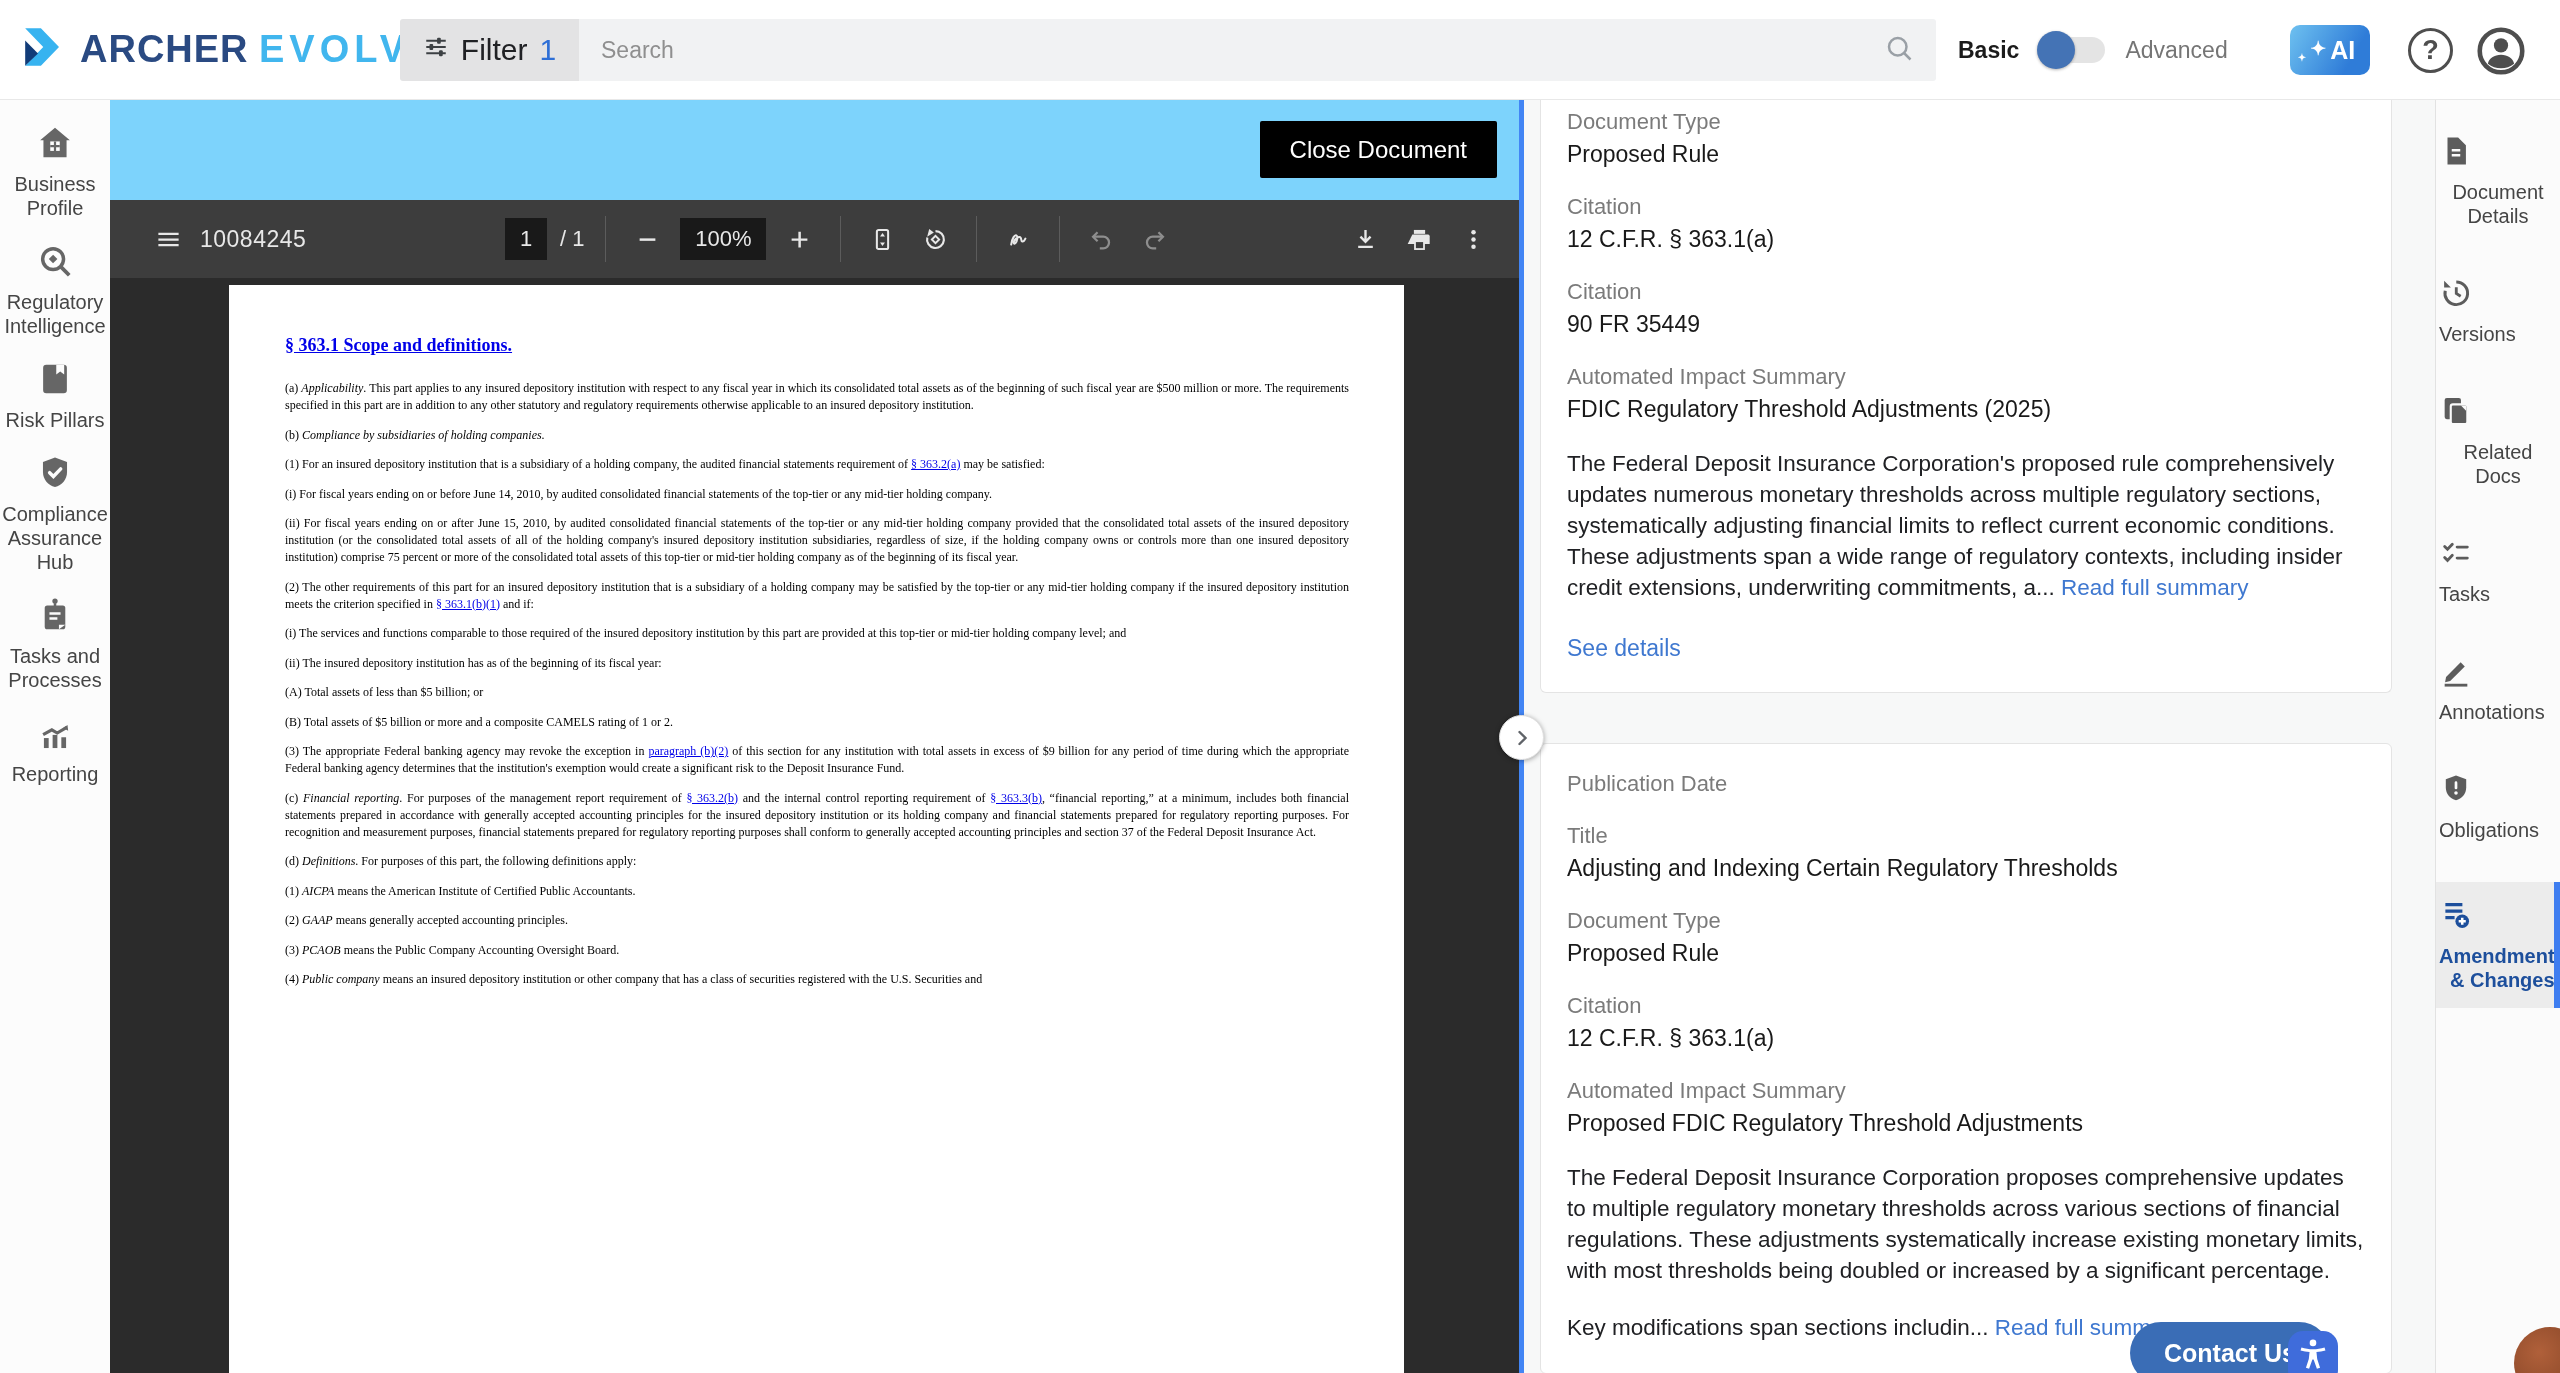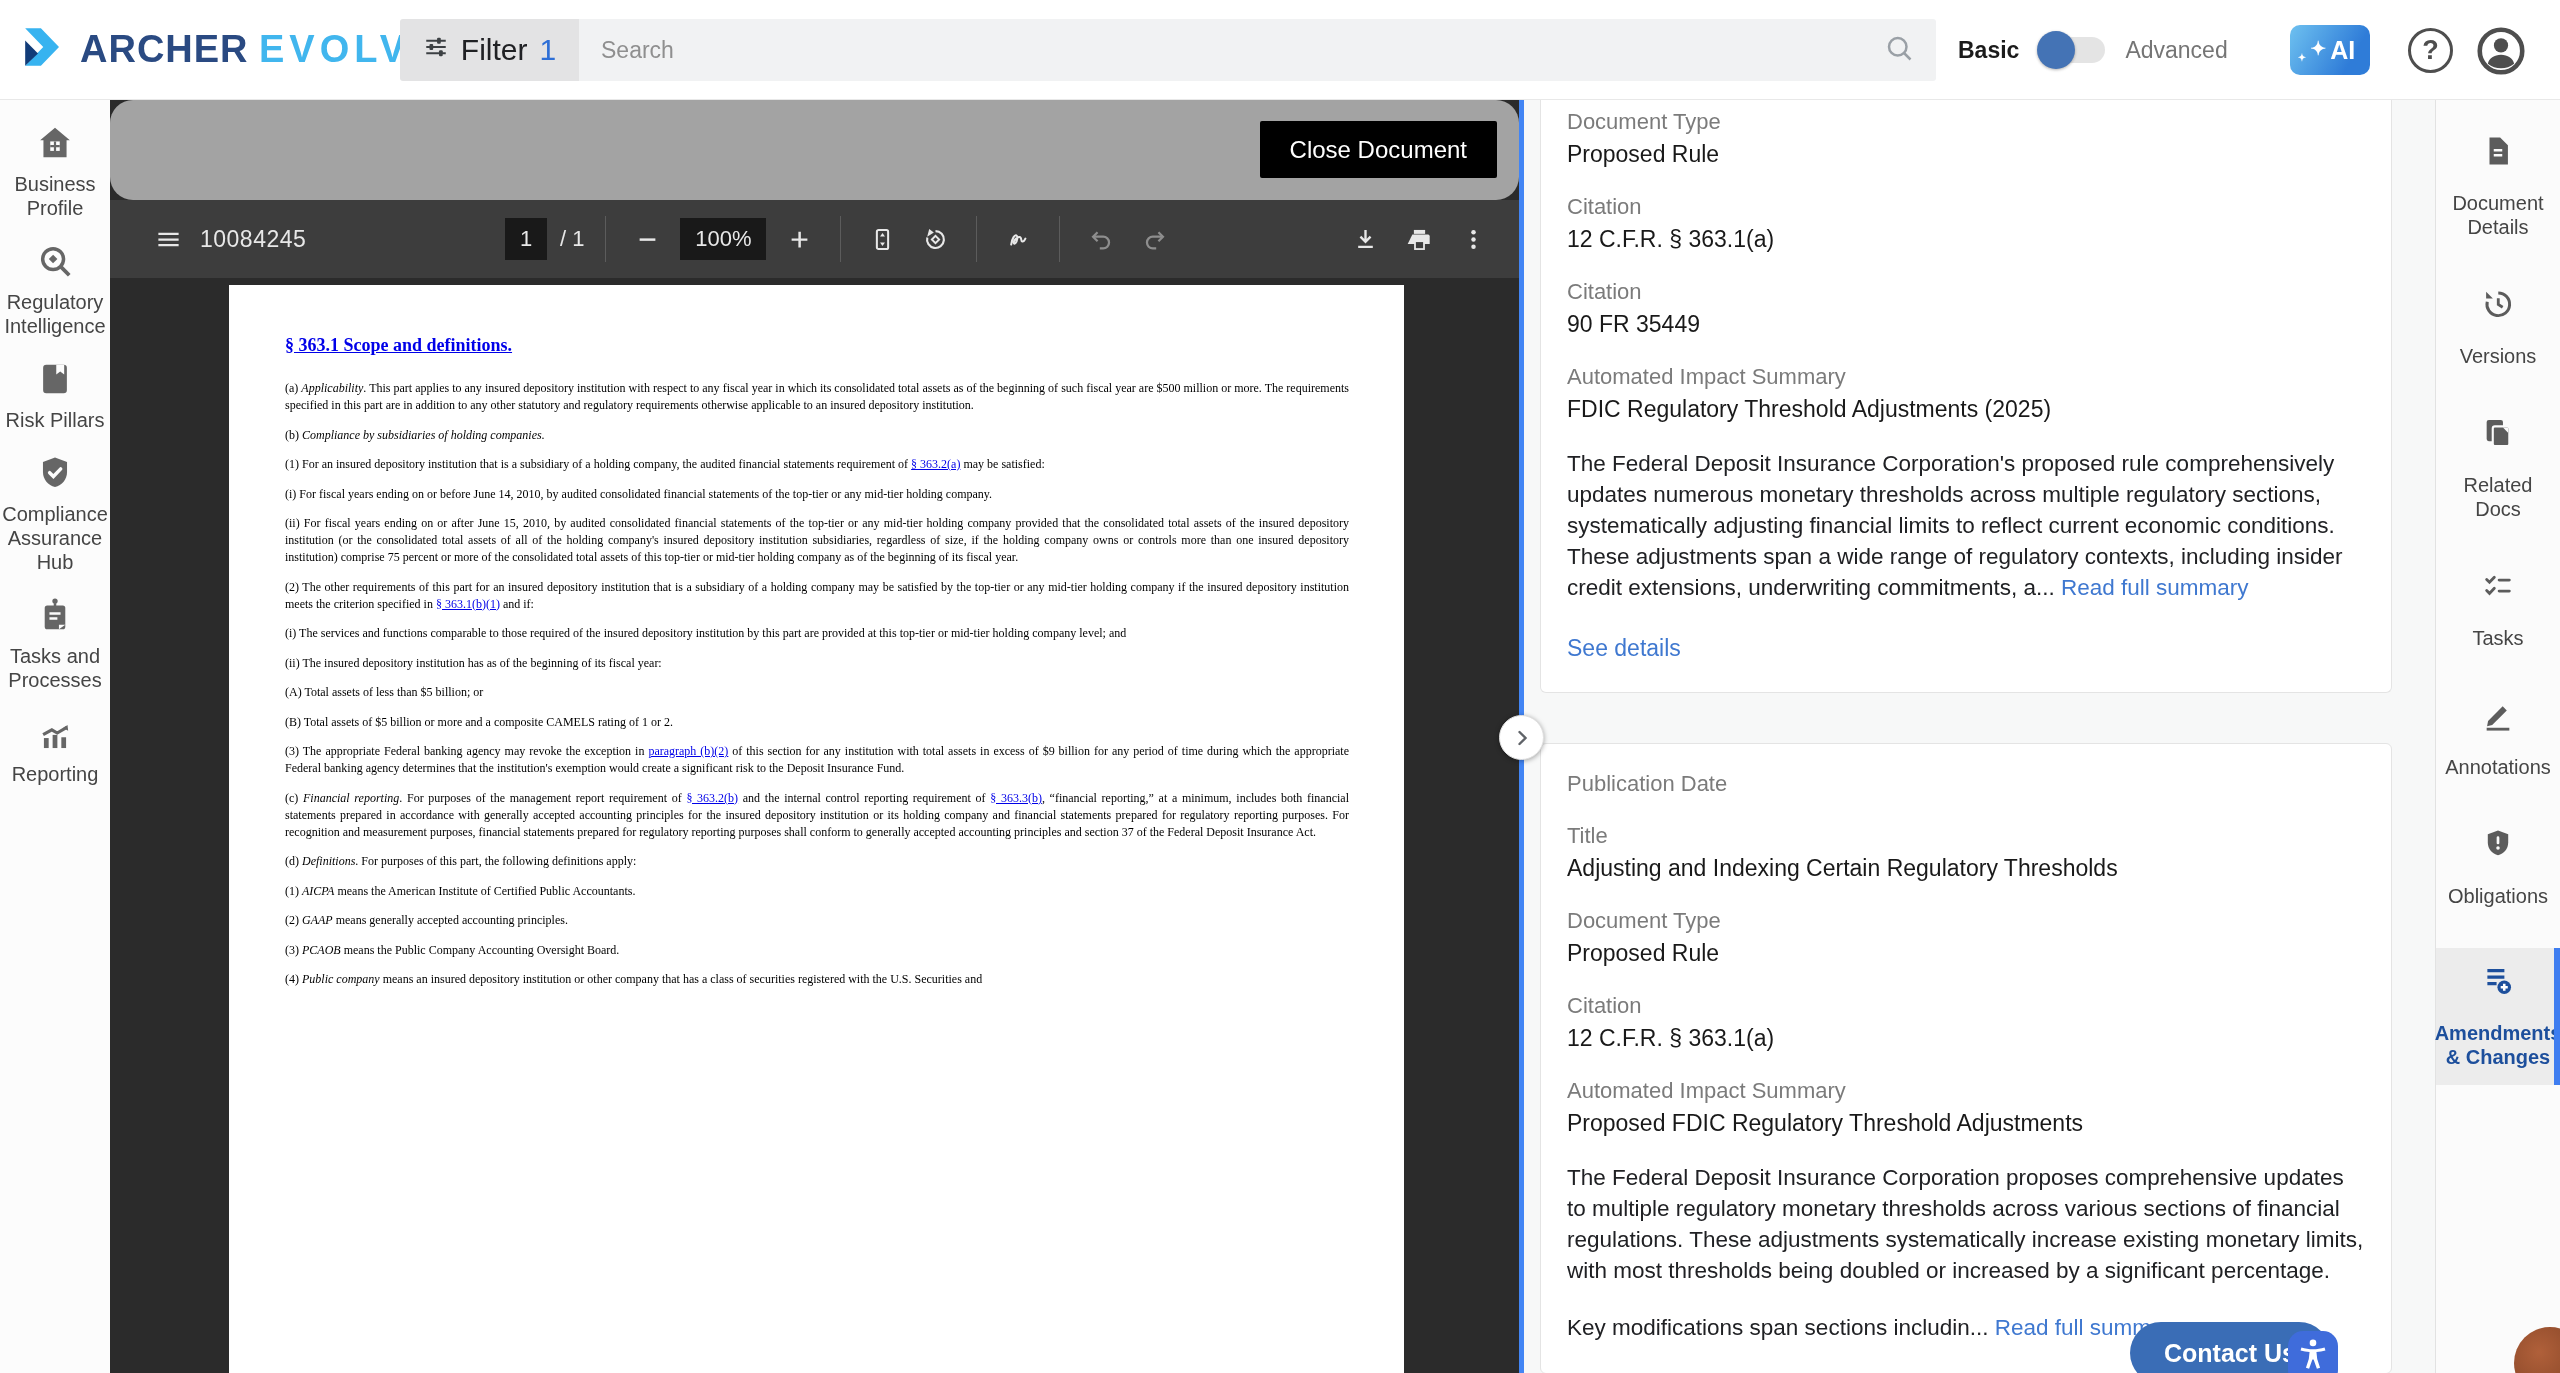--- a/index.html
+++ b/index.html
@@ -44,21 +44,21 @@
   
   .left-nav { position:absolute; left:0; top:100px; width:110px; height:1273px; background:#fcfcfc;
               display:flex; flex-direction:column; align-items:center; padding-top:24px; gap:22px; z-index:5; }
   .nav-item { width:100%; display:flex; flex-direction:column; align-items:center; gap:6px;
               cursor:pointer; padding:0 2px; }
   .nav-item svg { width:38px; height:38px; }
   .nav-label { font-size:20px; line-height:24px; color:#454545; text-align:center; }
 
   
   .viewer { position:absolute; left:110px; top:100px; width:1409px; height:1273px; background:#2b2b2b; }
-  .viewer-top { position:absolute; left:0; top:0; width:100%; height:100px; background:#a3a3a3;border-radius:23px; }
+  .viewer-top { position:absolute; left:0; top:0; width:100%; height:100px; background:#7dd3fc; }
   .close-doc { position:absolute; right:22px; top:21px; height:57px; padding:0 30px; background:#000;
                color:#fff; font-size:24px; font-weight:500; border:none; border-radius:2px;
                font-family:inherit; cursor:pointer; }
   .pdf-toolbar { position:absolute; left:0; top:100px; width:100%; height:78px; background:#3d3d3d;
                  color:#e8e8e8; }
   .tb-left { position:absolute; left:38px; top:0; height:78px; display:flex; align-items:center; gap:12px; }
   .tb-title { font-size:23px; letter-spacing:.5px; }
   .tb-center { position:absolute; left:395px; top:0; height:78px; display:flex; align-items:center; gap:13px; }
   .tb-box { min-width:42px; height:42px; background:#191919; display:flex; align-items:center;
             justify-content:center; font-size:22px; padding:0 6px; }
@@ -106,21 +106,21 @@
               border:none; border-radius:15px; z-index:8; cursor:pointer; display:flex;
               align-items:flex-start; justify-content:center; padding-top:5px; }
   .a11y-btn svg { width:36px; height:36px; }
   .corner-decor { position:absolute; right:-26px; bottom:-26px; width:72px; height:72px; border-radius:50%;
                   background:radial-gradient(circle at 35% 35%, #b0603a, #7c3e22); z-index:9; }
 
   
   .right-nav { position:absolute; left:2435px; top:100px; width:125px; height:1273px; background:#fbfbfb;
                border-left:1px solid #e2e2e2; display:flex; flex-direction:column; padding-top:26px;
                gap:32px; z-index:5; }
-  .rnav-item { display:flex; flex-direction:column; align-items:center; gap:19px; color:#454545;
+  .rnav-item { display:flex; flex-direction:column; align-items:flex-start; gap:8px; color:#454545;
                cursor:pointer; padding:8px 3px; position:relative; }
   .rnav-item svg { width:34px; height:34px; }
   .rnav-label { font-size:20px; line-height:24px; text-align:center; }
   .rnav-item.active { background:#ececec; color:#1d4f9c; font-weight:700; padding:16px 3px; }
   .rnav-item.active::after { content:""; position:absolute; right:-1px; top:0; bottom:0; width:7px; background:#3e7df0; }
 </style>
 </head>
 <body>
 
 <header class="topbar">

